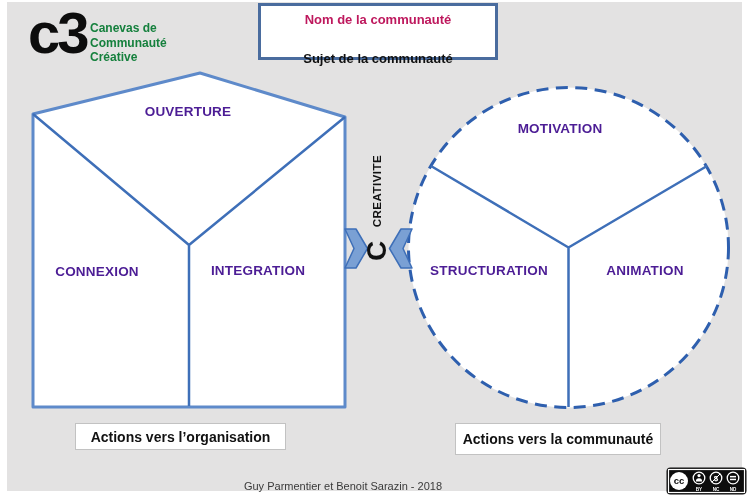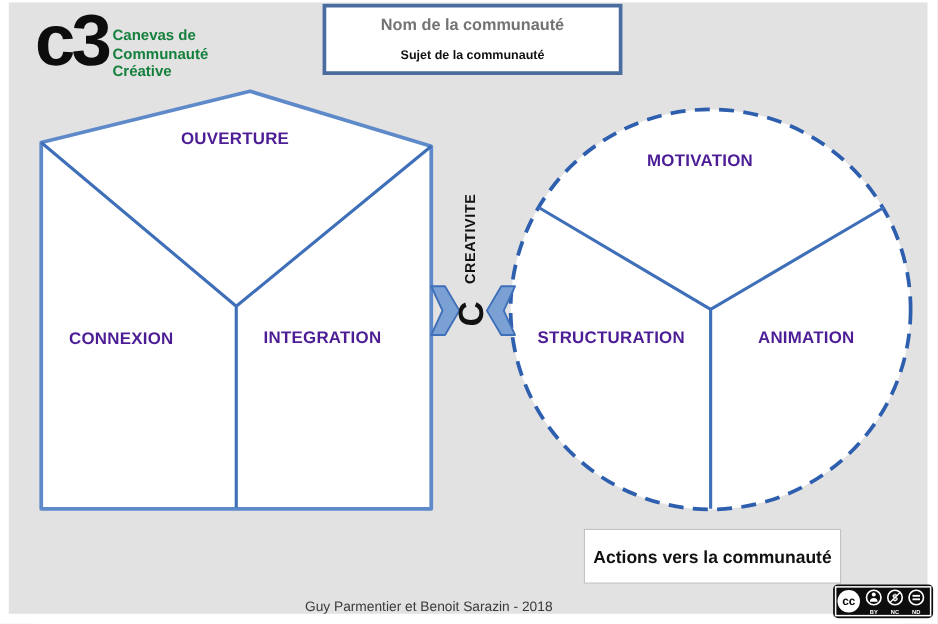--- a/index.html
+++ b/index.html
@@ -10,42 +10,42 @@
 
   
   .logo-mark{position:absolute;left:28px;top:4px;font-size:58px;font-weight:bold;
              letter-spacing:-3px;color:#0d0d0d;line-height:1;}
   .logo-text{position:absolute;left:90px;top:21px;font-size:12px;font-weight:bold;
              color:#15803d;line-height:14.5px;}
 
   
   .header-box{position:absolute;left:258px;top:3px;width:240px;height:57px;
               background:#ffffff;border:3px solid #4a6c9e;box-sizing:border-box;text-align:center;}
-  .hb-title{margin-top:6px;font-size:13px;font-weight:bold;color:#737373;}
-  .hb-sub{margin-top:12px;font-size:10px;font-weight:bold;color:#111;}
+  .hb-title{margin-top:6px;font-size:13px;font-weight:bold;color:#be185d;}
+  .hb-sub{margin-top:24px;font-size:13px;font-weight:bold;color:#111;}
 
   
   svg.diagram{position:absolute;left:0;top:0;}
 
   
   .lbl{position:absolute;transform:translate(-50%,-50%);font-weight:bold;font-size:13.5px;
        color:#4c1d95;white-space:nowrap;letter-spacing:0.2px;}
 
   
   .vrot{position:absolute;transform:translate(-50%,-50%) rotate(-90deg);white-space:nowrap;
         font-weight:bold;color:#111;}
   .vrot.word{left:377px;top:191px;font-size:11.5px;letter-spacing:0.5px;}
   .vrot.letterC{left:377px;top:251px;font-size:28px;}
 
   
   .caption{position:absolute;background:#ffffff;border:1px solid #c2c2c2;box-sizing:border-box;
            display:flex;align-items:center;justify-content:center;font-weight:bold;
            font-size:14px;color:#111;white-space:nowrap;}
   .caption.left{left:75px;top:423px;width:211px;height:27px;}
-  .caption.right{left:467px;top:423px;width:206px;height:44px;}
+  .caption.right{left:455px;top:423px;width:206px;height:32px;}
 
   
   .credit{position:absolute;left:343px;top:486px;transform:translate(-50%,-50%);
           font-size:11px;font-weight:normal;color:#3a3a3a;white-space:nowrap;}
   .cc-badge{position:absolute;left:666px;top:467px;}
 </style>
 </head>
 <body>
 
 <div id="page">
@@ -79,20 +79,23 @@
   <div class="lbl" style="left:97px;top:271px;">CONNEXION</div>
   <div class="lbl" style="left:258px;top:270px;">INTEGRATION</div>
 
   <div class="lbl" style="left:560px;top:112px;margin-top:16px;">MOTIVATION</div>
   <div class="lbl" style="left:489px;top:270px;">STRUCTURATION</div>
   <div class="lbl" style="left:645px;top:270px;">ANIMATION</div>
 
   <div class="vrot word">CREATIVITE</div>
   <div class="vrot letterC">C</div>
 
+  <div class="caption left">
+    <span>Actions vers l’organisation</span>
+  </div>
   <div class="caption right">
     <span>Actions vers la communauté</span>
   </div>
 
   <div class="credit">Guy Parmentier et Benoit Sarazin - 2018</div>
 
   <svg class="cc-badge" width="81" height="28" viewBox="0 0 81 28">
     <rect x="0.5" y="0.5" width="80" height="27" rx="4" fill="#0d0d0d"></rect>
     <rect x="2.5" y="2.5" width="76" height="23" fill="none" stroke="#ffffff" stroke-width="1.2"></rect>
 

